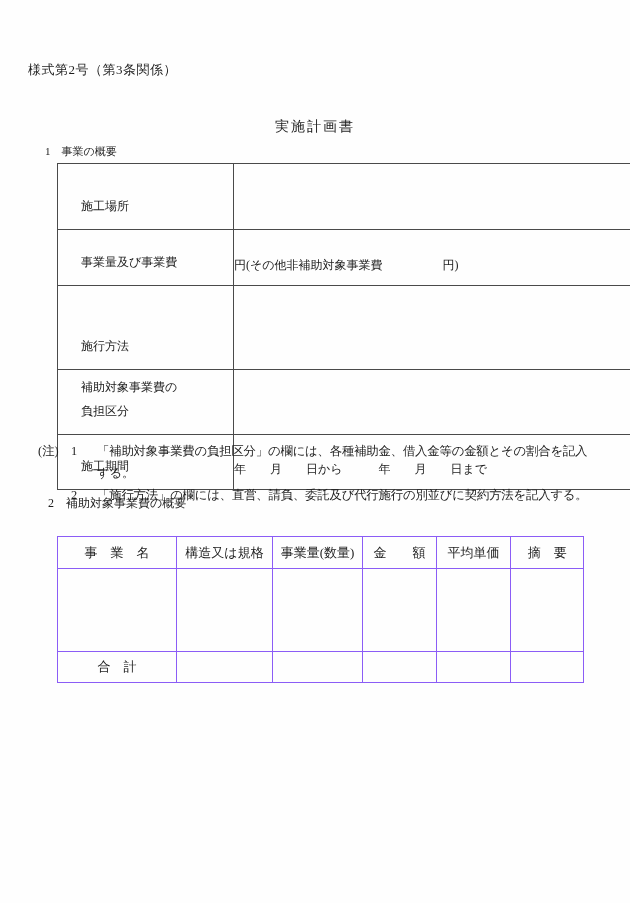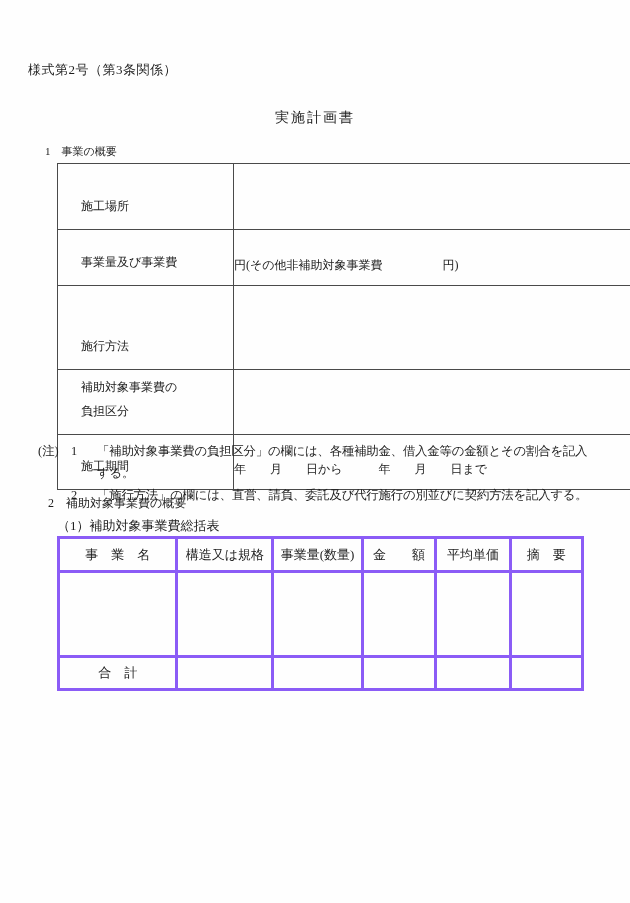--- a/index.html
+++ b/index.html
@@ -25,21 +25,21 @@
   }
   .doc-title {
     position: absolute;
     left: 0;
     right: 0;
     top: 105px;
     text-align: center;
     font-size: 14px;
     letter-spacing: 2px;
     font-weight: normal;
-    margin: 4px;
+    margin: 13px;
   }
   .sec1-heading {
     position: absolute;
     left: 45px;
     top: 144px;
     font-size: 11px;
   }
   table.t1 {
     position: absolute;
     left: 57px;
@@ -96,21 +96,21 @@
   table.t2 {
     position: absolute;
     left: 57px;
     top: 536px;
     width: 527px;
     border-collapse: collapse;
     table-layout: fixed;
     font-size: 13px;
   }
   table.t2 th, table.t2 td {
-    border: 3px solid #8b5cf6;
+    border: 1px solid #8b5cf6;
     font-weight: normal;
     text-align: center;
     vertical-align: middle;
     padding: 0;
   }
   table.t2 tr.hdr th { height: 31px; }
   table.t2 tr.body td { height: 82px; }
   table.t2 tr.total td { height: 30px; font-family: Liberation Mono, monospace; }
   col.c1 { width: 22.6%; }
   col.c2 { width: 18.3%; }
@@ -164,21 +164,20 @@
     </div>
     <div class="note-row">
       <span class="note-prefix"></span>
       <span class="note-num">2</span>
       <span class="note-text">「施行方法」の欄には、直営、請負、委託及び代行施行の別並びに契約方法を記入する。</span>
     </div>
   </div>
 
   <div class="sec2-heading">2　補助対象事業費の概要</div>
 
-  <div class="sec2-subheading">（1）補助対象事業費総括表</div>
 
   <table class="t2">
     <colgroup>
       <col class="c1">
         <col class="c2">
         <col class="c3">
       <col class="c4">
         <col class="c5">
         <col class="c6">
     </colgroup>

